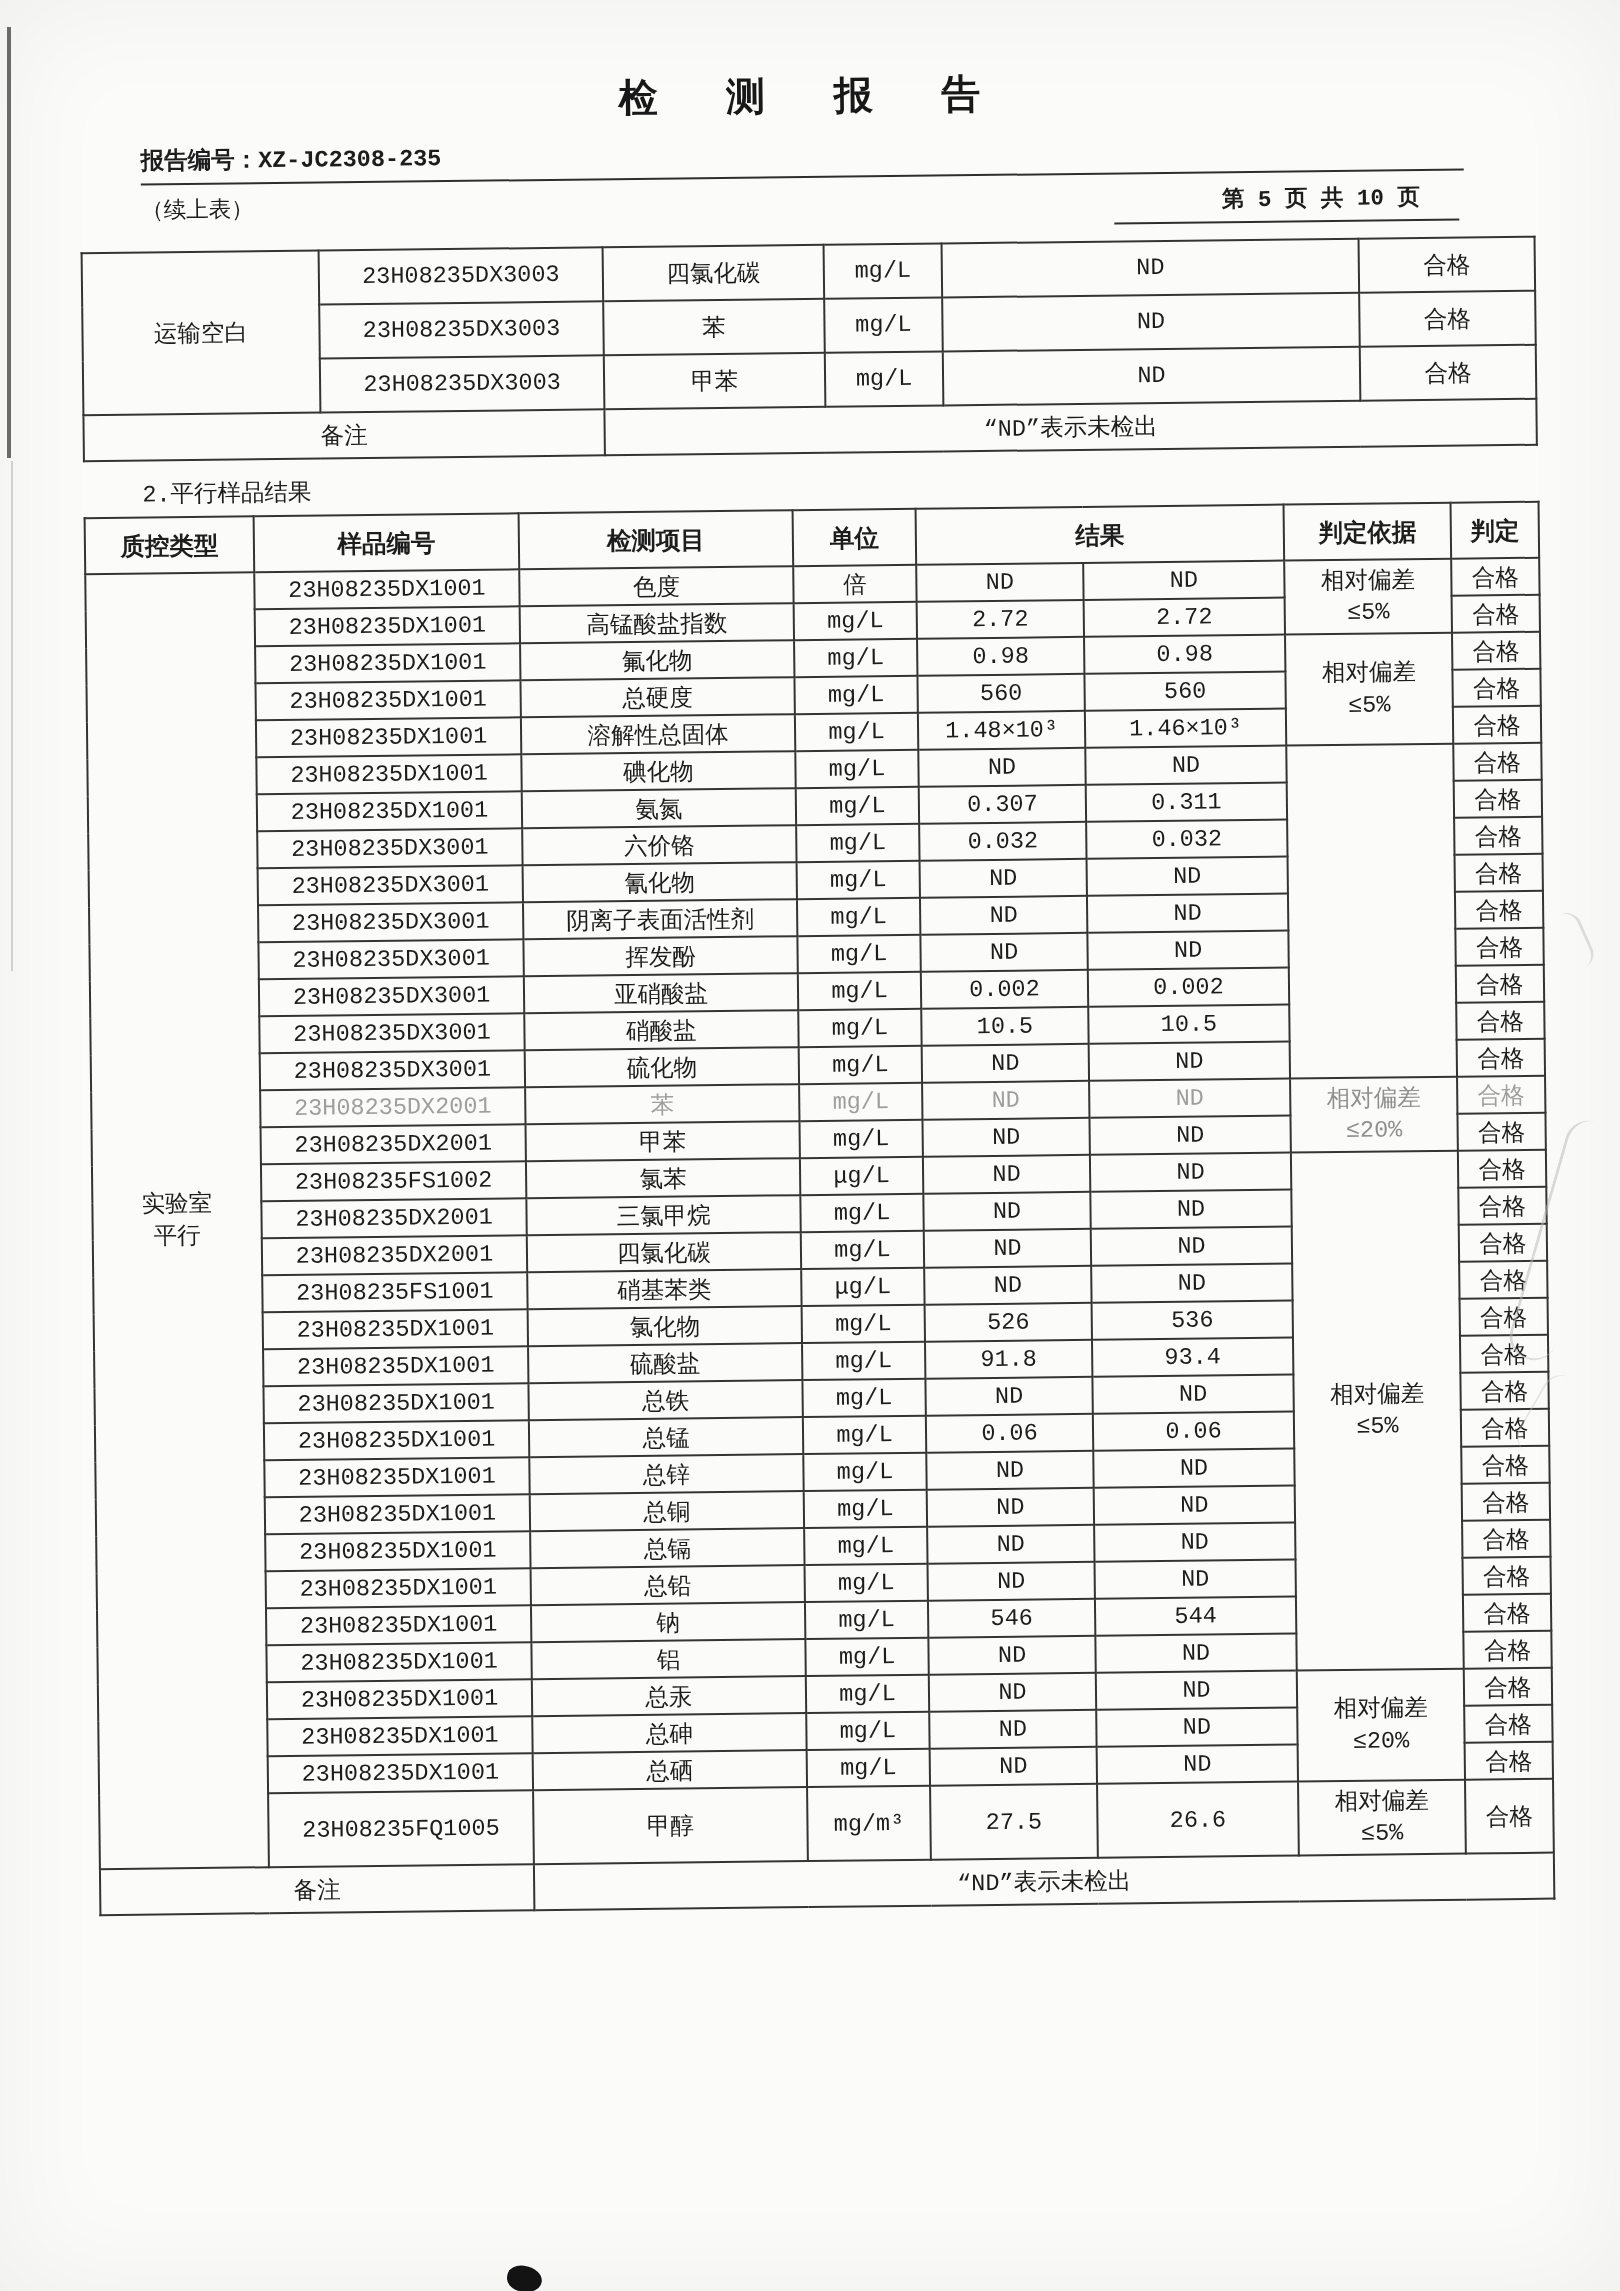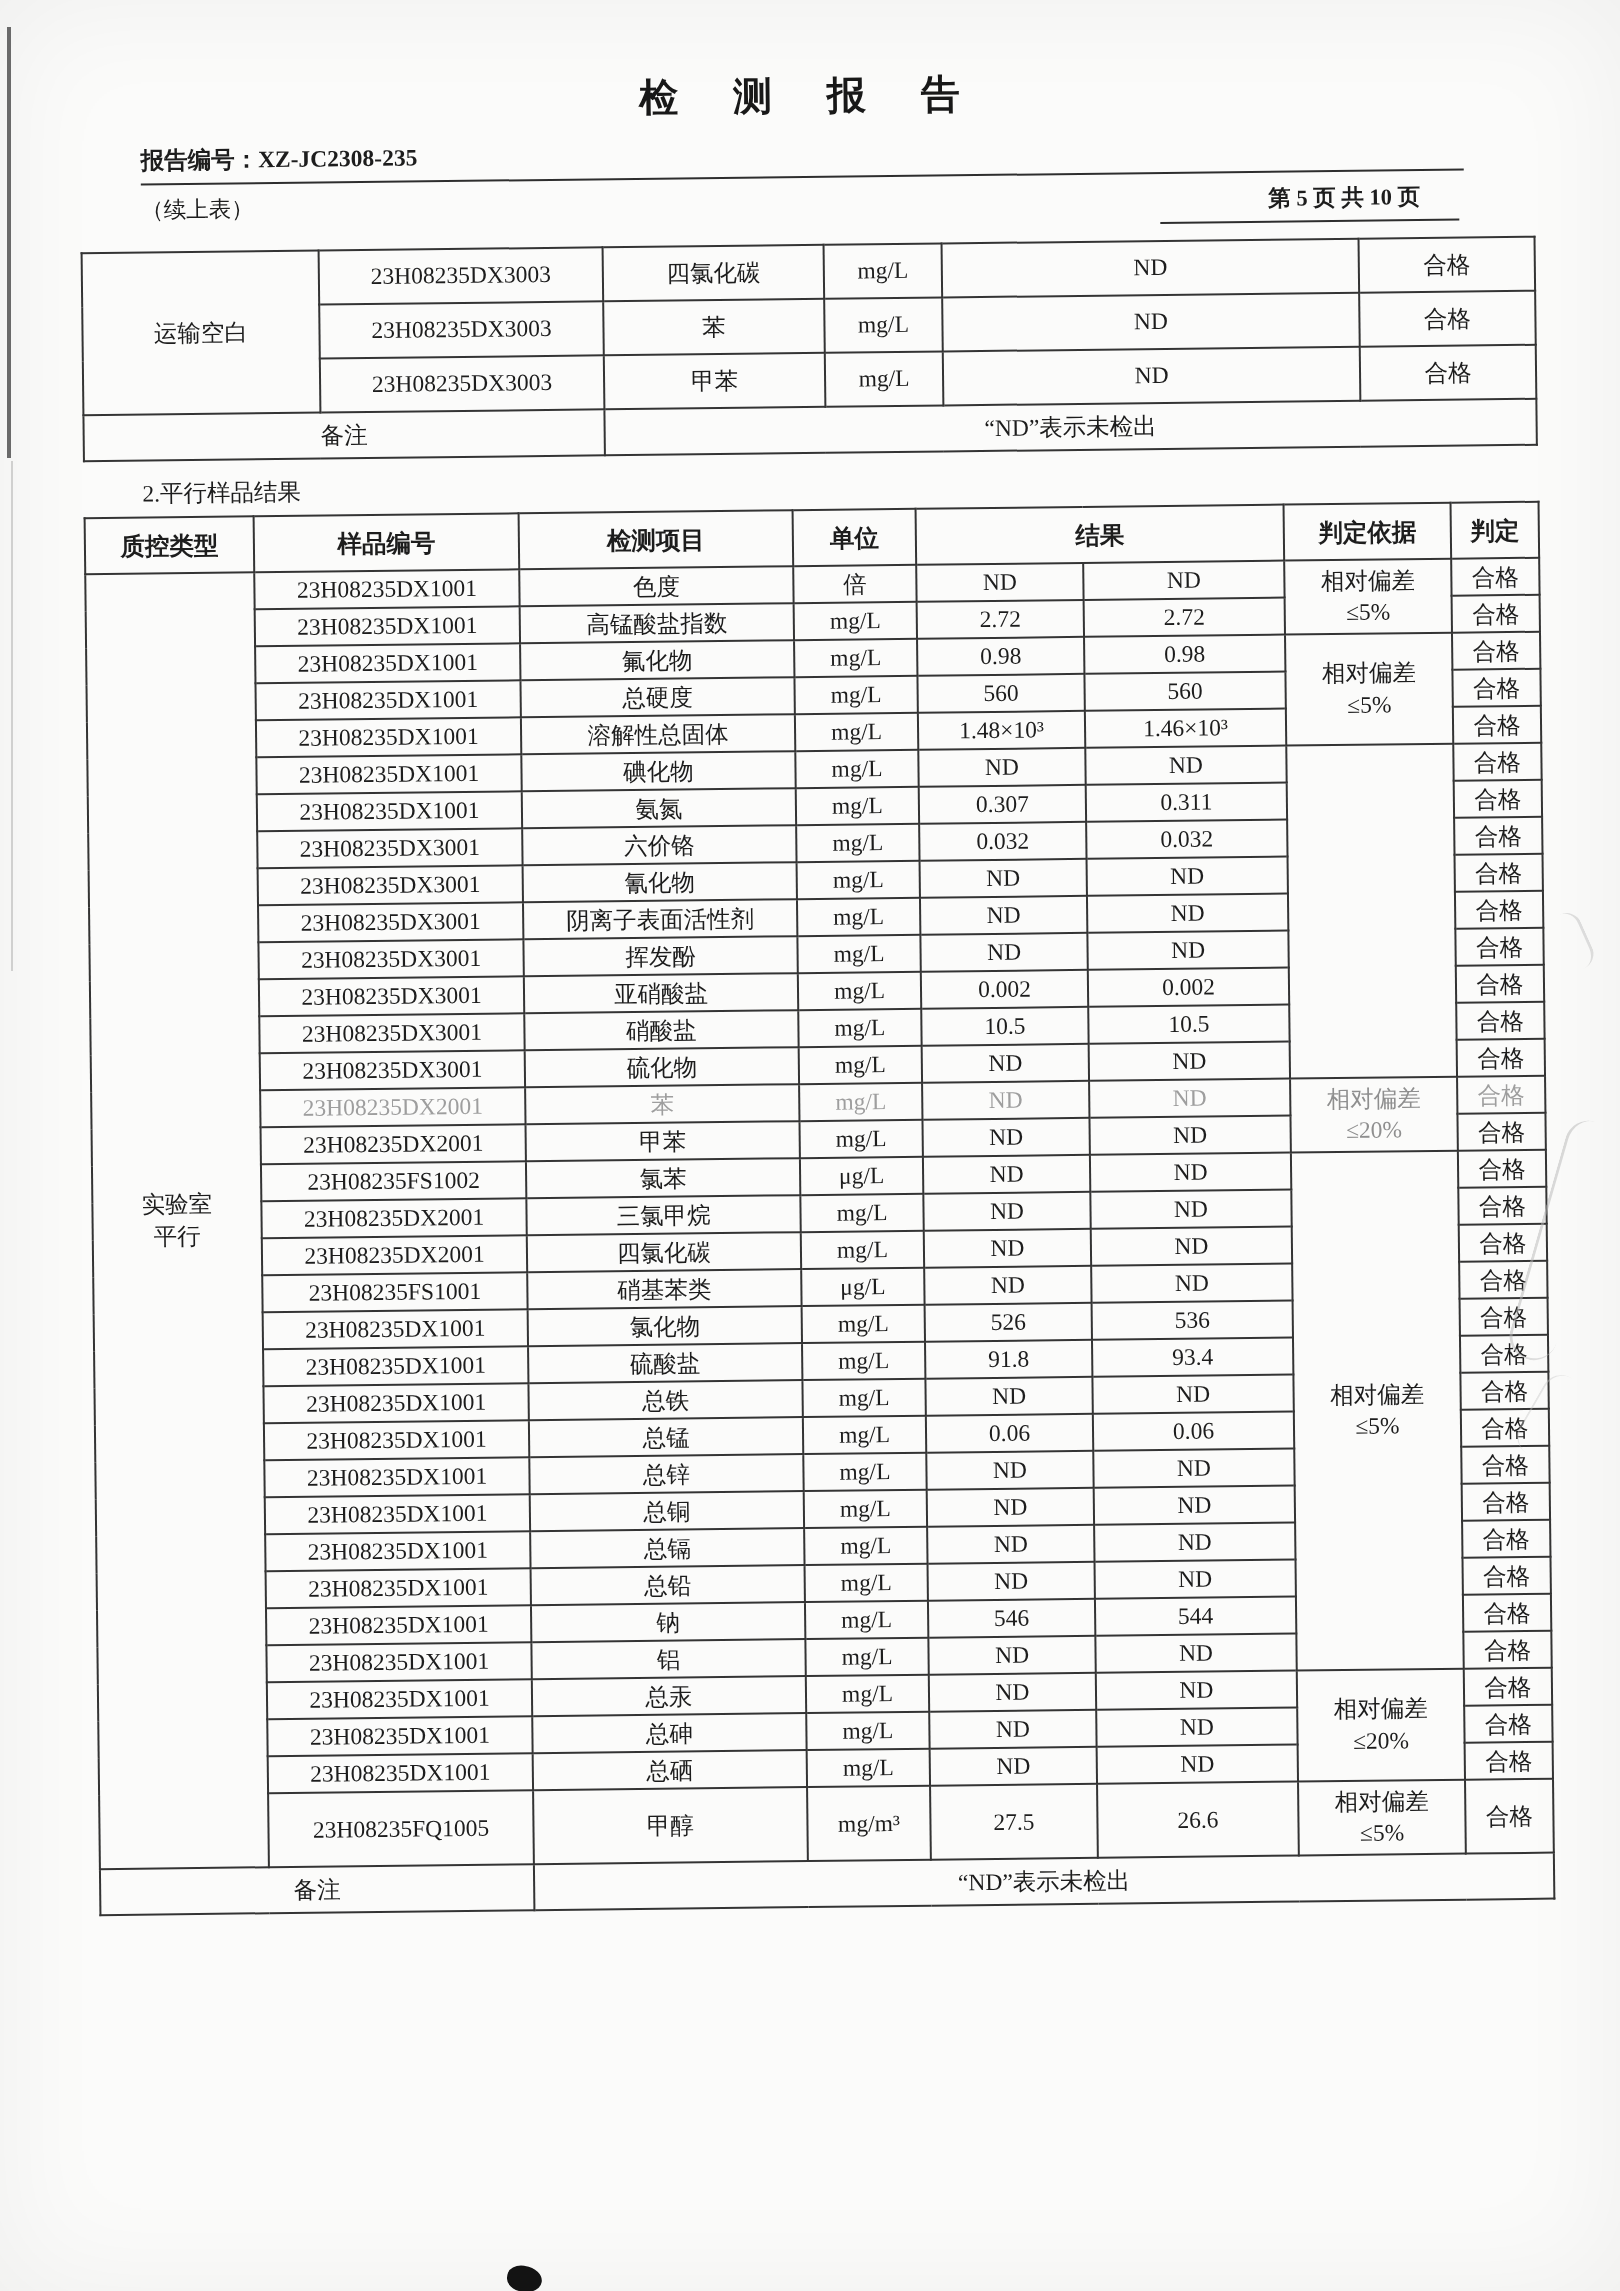--- a/index.html
+++ b/index.html
@@ -2,21 +2,21 @@
 <html><head>
 <meta charset="utf-8">
 <style>
   html,body{margin:0;padding:0;background:#e8e8e8;}
   .page{
     position:relative;
     width:1620px;height:2292px;
     margin:0 auto;
     background:#fbfbfa;
     overflow:hidden;
-    font-family:Liberation Serif, serif;
+    font-family:Liberation Mono, monospace;
     color:#1d1d1d;
     box-shadow:inset 0 0 118px rgba(0,0,0,0.05);
   }
   .content{
     position:absolute;left:0;top:0;right:0;
     padding:69px 81px 0 86px;
     transform:rotate(-0.65deg);
     transform-origin:50% 38%;
   }
   .title{

